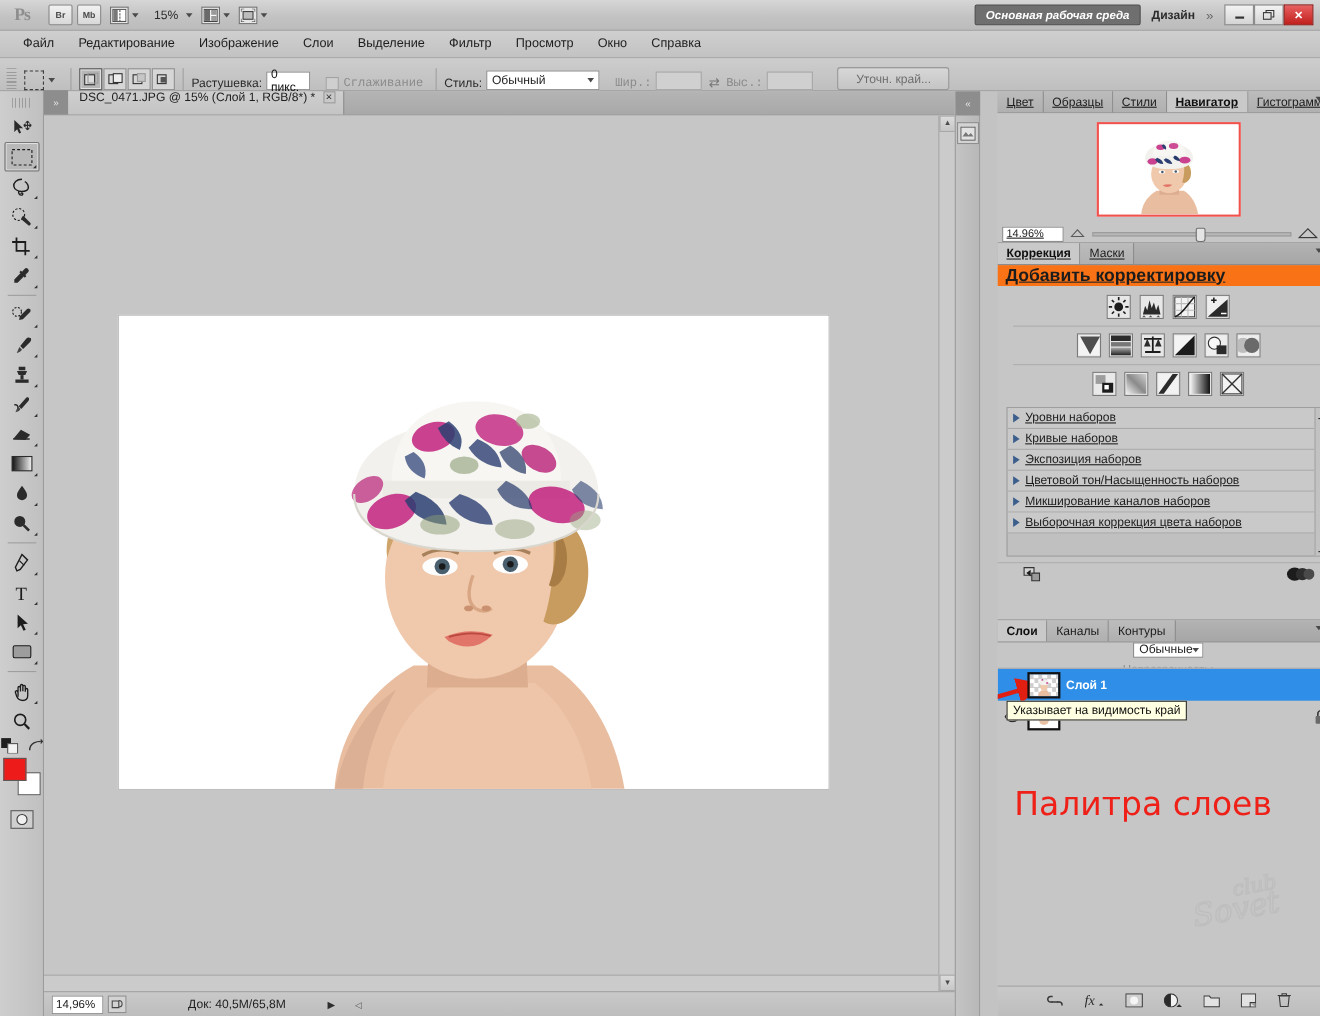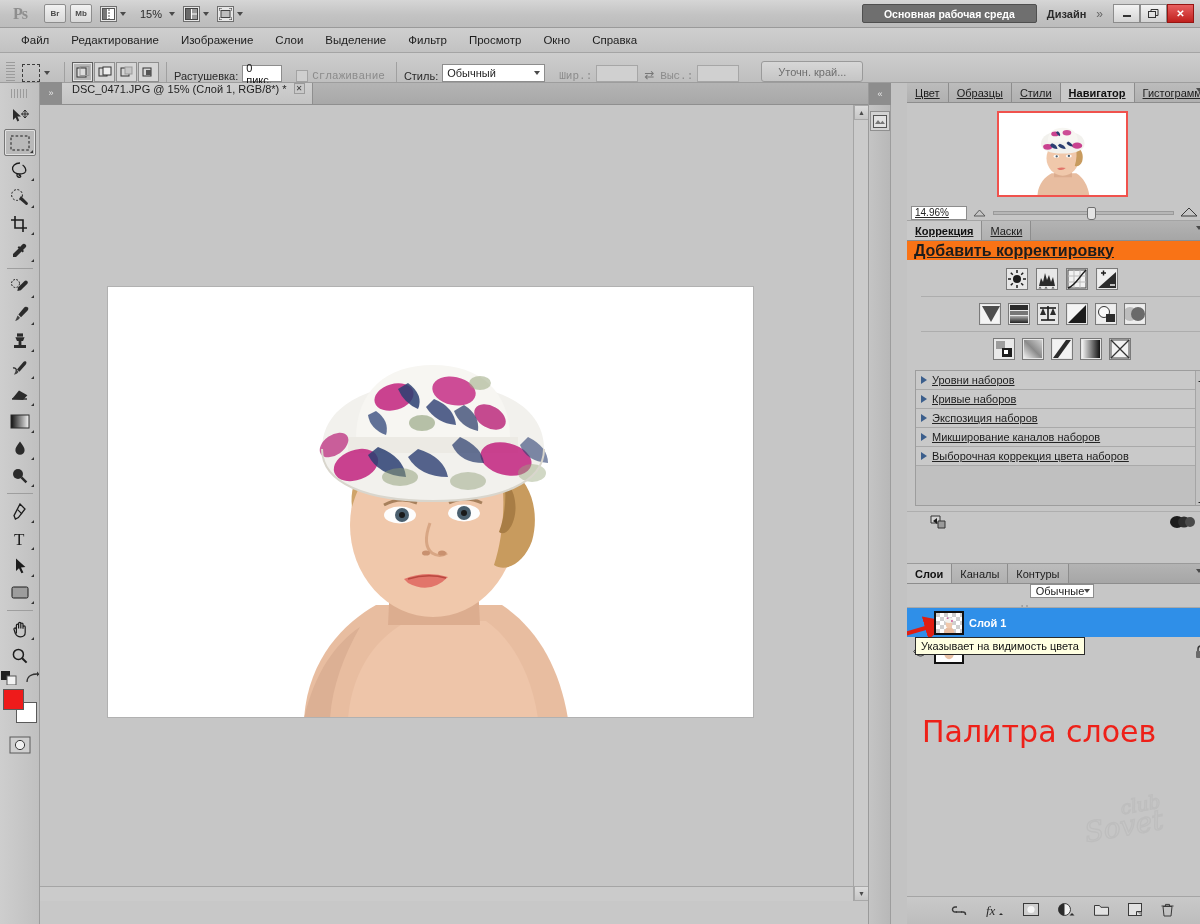--- a/index.html
+++ b/index.html
@@ -29,23 +29,23 @@
     height:20px; margin-left:8px; display:flex; align-items:center; gap:3px; cursor:default;
   }
   .tb-ico{
     width:17px;height:16px;border:1px solid #6f6f6f;background:#e6e6e6;
     display:flex;align-items:center;justify-content:center;
   }
   .caret{ width:0;height:0;border-left:3.5px solid transparent;border-right:3.5px solid transparent;
     border-top:4px solid #4a4a4a; }
   .zoomval{ margin-left:14px; font-size:11px; color:#2b2b2b; }
   .ws-btn{
-    margin-left:auto; height:19px; padding:0 21px; background:#6f6f6f;
+    margin-left:auto; height:19px; padding:0 9px; background:#6f6f6f;
     border:1px solid #4f4f4f; border-radius:2px; color:#fff; font-size:10.5px;
-    font-weight:bold; display:flex; align-items:center; cursor:default;
+    font-weight:bold; display:flex; align-items:center; cursor:default;font-style:italic;
   }
   .ws-label{ margin-left:10px; font-size:11px; font-weight:bold; color:#2b2b2b; }
   .chevr{ margin-left:10px; font-size:12px; color:#666; letter-spacing:-2px; }
   .wincontrols{ display:flex; margin-left:12px; margin-right:6px; }
   .wc{
     width:27px;height:19px;border:1px solid #8c8c8c;
     background:linear-gradient(180deg,#f3f3f3,#d4d4d4);
     display:flex;align-items:center;justify-content:center;font-size:10px;color:#333;
     cursor:default;
   }
@@ -649,20 +649,32 @@
       </svg>
     </div>
 
     <div class="vscroll">
       <div class="sc-arrow">▲</div>
       <div class="sc-arrow" style="position:absolute;bottom:0">▼</div>
     </div>
     <div class="hscroll"></div>
   </div>
 
+  <div class="statusbar">
+    <div class="sb-zoom">14,96%</div>
+    <div class="sb-ico">
+      <svg width="11" height="10">
+          <path d="M1 2h6v6H1z" fill="none" stroke="#444"></path>
+          <path d="M7 1.5a3 3 0 010 6" fill="none" stroke="#444"></path>
+        </svg>
+    </div>
+    <div class="sb-doc">Док: 40,5M/65,8M</div>
+    <div class="sb-tri">▶</div>
+    <div style="margin-left:18px;font-size:8px;color:#555">◁</div>
+  </div>
 
   <div class="dock">
 
     <div class="dock-rail">
       <div class="rail-arrow">«</div>
       <div class="rail-ico">
         <svg width="14" height="13">
             <rect x="0.5" y="0.5" width="13" height="12" fill="#e2e2e2" stroke="#555"></rect>
             <path d="M2 9l3-4 2.5 3 2-2.2L12 9z" fill="#777"></path>
           </svg>
@@ -900,20 +912,24 @@
           <div class="presetrow">
             <span class="ptri"></span>
             <span>Кривые наборов</span>
           </div>
           <div class="presetrow">
             <span class="ptri"></span>
             <span>Экспозиция наборов</span>
           </div>
           <div class="presetrow">
             <span class="ptri"></span>
+            <span>Цветовой тон/Насыщенность наборов</span>
+          </div>
+          <div class="presetrow">
+            <span class="ptri"></span>
             <span>Микширование каналов наборов</span>
           </div>
           <div class="presetrow">
             <span class="ptri"></span>
             <span>Выборочная коррекция цвета наборов</span>
           </div>
         </div>
         <div class="presetscroll">
           <div class="ps-arrow">▲</div>
           <div class="ps-arrow">▼</div>
@@ -1032,21 +1048,21 @@
                 <ellipse cx="325" cy="250" rx="120" ry="120" fill="#e9c2a6"></ellipse>
                 <path d="M214 162 C214 120 258 96 325 96 C392 96 436 120 436 162 C436 196 392 214 325 214 C258 214 214 196 214 162 Z" fill="#eceae4"></path>
               </svg>
             </div>
             <svg class="lock-ico" width="12" height="14">
                 <path d="M3 6V4a3 3 0 016 0v2" fill="none" stroke="#3a3a3a" stroke-width="1.5"></path>
                 <rect x="1" y="6" width="10" height="7" rx="1" fill="#6a6a6a"></rect>
               </svg>
           </div>
 
-          <div class="tooltip">Указывает на видимость цвета</div>
+          <div class="tooltip">Указывает на видимость край</div>
 
           <div class="annot">Палитра слоев</div>
 
           <svg class="watermark" viewBox="0 0 140 66">
             <text x="46" y="26" font-family="DejaVu Serif, serif" font-size="20" font-style="italic" fill="none" stroke="#b8b8b8" stroke-width="1.4" transform="rotate(-10 46 26)">club</text>
             <text x="8" y="56" font-family="DejaVu Serif, serif" font-size="30" font-style="italic" fill="none" stroke="#b8b8b8" stroke-width="1.5" transform="rotate(-10 8 56)">Sovet</text>
           </svg>
 
           <div class="lyr-scroll">
             <div class="ps-arrow">▲</div>

